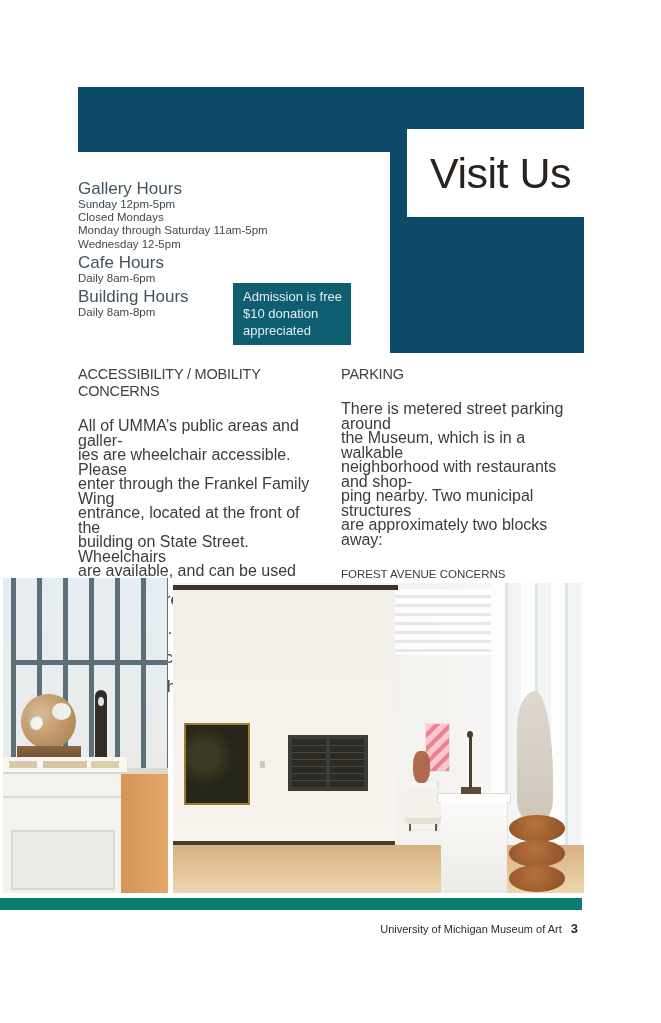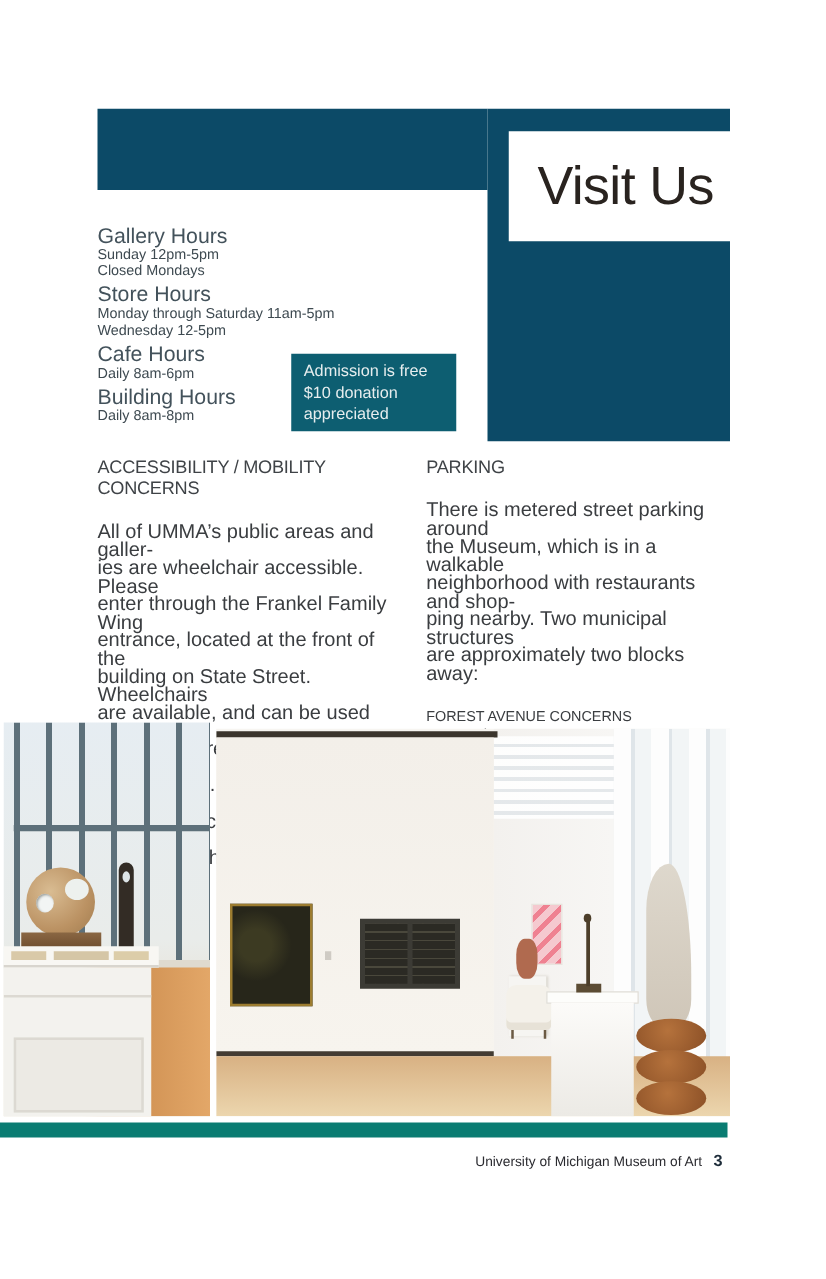--- a/index.html
+++ b/index.html
@@ -3,30 +3,30 @@
 <meta charset="utf-8">
 <style>
   html,body{margin:0;padding:0;background:#ffffff;}
   .page{
     position:relative;width:661px;height:1023px;background:#ffffff;overflow:hidden;
     font-family:"Liberation Sans","DejaVu Sans",sans-serif;
   }
   
   .hdr-bar{position:absolute;left:78px;top:87px;width:312px;height:65px;background:#0c4a67;}
   .hdr-block{position:absolute;left:390px;top:87px;width:194px;height:266px;background:#0c4a67;}
-  .visit-box{position:absolute;left:407px;top:105px;width:177px;height:88px;background:#ffffff;
+  .visit-box{position:absolute;left:407px;top:129px;width:177px;height:88px;background:#ffffff;
     display:flex;align-items:center;text-align:center;}
   .visit-title{font-size:43px;letter-spacing:-0.5px;color:#29231f;padding-left:23px;}
   
   .hours{position:absolute;left:78px;top:168px;width:250px;}
   .hheading{font-size:17px;line-height:18px;color:#43525b;margin-top:3px;}
   .hheading:first-child{margin-top:12px;}
   .hline{font-size:11.5px;line-height:13.2px;color:#3e4a51;}
   
-  .admission{position:absolute;left:233px;top:283px;width:132px;height:62px;background:#0d5e71;
+  .admission{position:absolute;left:233px;top:283px;width:118px;height:62px;background:#0d5e71;
     padding:6px 0 0 10px;box-sizing:border-box;}
   .admission div{font-size:13px;line-height:16.8px;color:#e6edee;}
   
   .colhead{font-size:14.5px;line-height:17px;letter-spacing:-0.2px;color:#3f4347;white-space:pre-line;}
   .coltext{font-size:16px;line-height:14.5px;color:#3a3d40;white-space:pre-line;margin-top:19px;}
   .col-access{position:absolute;left:78px;top:366px;width:232px;}
   .col-parking{position:absolute;left:341px;top:366px;width:240px;}
   .structure{margin-top:9px;}
   .structure + .structure{margin-top:20px;}
   .sname,.saddr{font-size:11.5px;line-height:14px;color:#3a3d40;}
@@ -118,21 +118,20 @@
   <div class="hdr-bar"></div>
   <div class="hdr-block"></div>
   <div class="visit-box">
     <span class="visit-title">Visit Us</span>
   </div>
 
   <div class="hours">
     <div class="hheading">Gallery Hours</div>
     <div class="hline">Sunday 12pm-5pm</div>
     <div class="hline">Closed Mondays</div>
-    <div class="hheading">Store Hours</div>
     <div class="hline">Monday through Saturday 11am-5pm</div>
     <div class="hline">Wednesday 12-5pm</div>
     <div class="hheading">Cafe Hours</div>
     <div class="hline">Daily 8am-6pm</div>
     <div class="hheading">Building Hours</div>
     <div class="hline">Daily 8am-8pm</div>
   </div>
 
   <div class="admission">
     <div>Admission is free</div>

